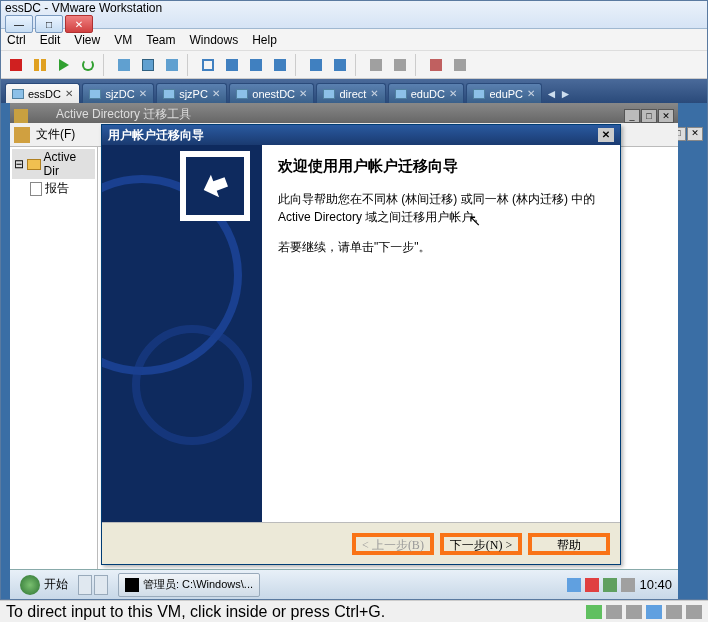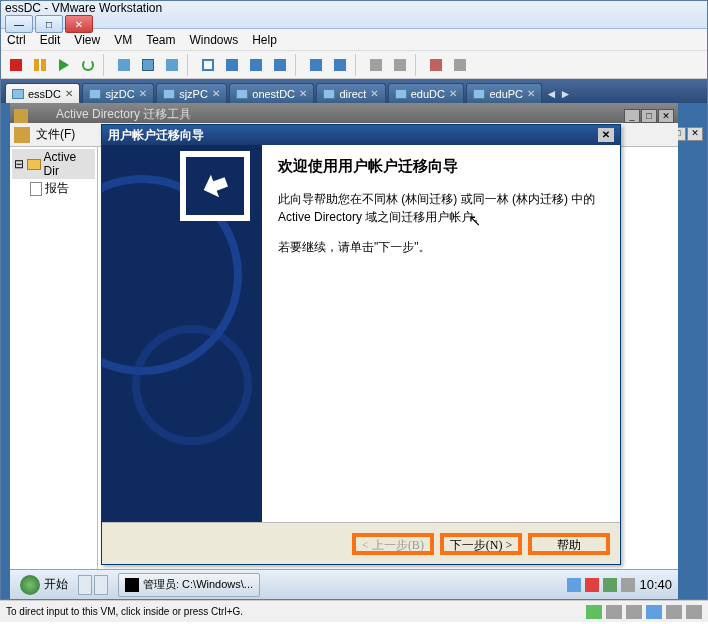--- a/index.html
+++ b/index.html
@@ -76,21 +76,21 @@
 
 .taskbar { position: absolute; left: 9px; bottom: 0; width: 668px; height: 30px; background: linear-gradient(#e8f0f8,#c8d8e8); border-top: 1px solid #8aa; display: flex; align-items: center; padding: 0 2px; gap: 2px; }
 .start { height: 24px; padding: 0 8px; display: flex; align-items: center; gap: 4px; border-radius: 12px; }
 .start-orb { width: 20px; height: 20px; border-radius: 50%; background: radial-gradient(#7ac070,#2a7030); }
 .taskbtn { height: 24px; padding: 0 6px; background: linear-gradient(#f0f4f8,#d0dce8); border: 1px solid #9ab; border-radius: 2px; display: flex; align-items: center; gap: 4px; font-size: 11px; max-width: 150px; overflow: hidden; white-space: nowrap; }
 .taskbtn .ti2 { width: 14px; height: 14px; background: #888; }
 .tray { margin-left: auto; display: flex; align-items: center; gap: 4px; padding: 0 4px; font-size: 13px; }
 .tray .ticon2 { width: 14px; height: 14px; }
 
 
-.statusbar { height: 22px; background: #f0f0f0; border-top: 1px solid #ccc; display: flex; align-items: center; padding: 0 6px; font-size: 10px; }
+.statusbar { height: 22px; background: #f0f0f0; border-top: 1px solid #ccc; display: flex; align-items: center; padding: 0 6px; font-size: 16px; }
 .statusbar .sicons { margin-left: auto; display: flex; gap: 4px; }
 .statusbar .si { width: 16px; height: 14px; }
 
 .cursor { position: absolute; left: 467px; top: 108px; font-size: 16px; color: #000; pointer-events: none; }
 </style>
 </head>
 <body>
 
 <div class="vmware-window">
 

